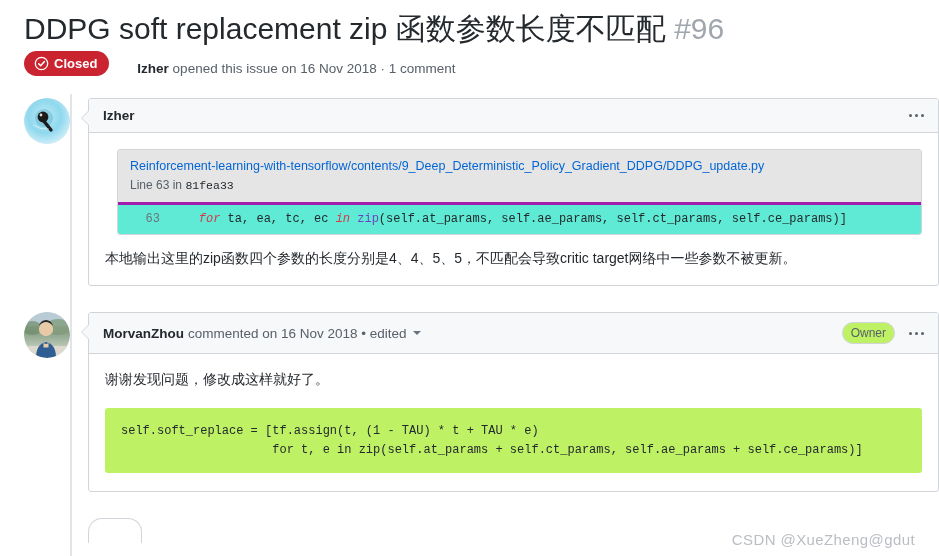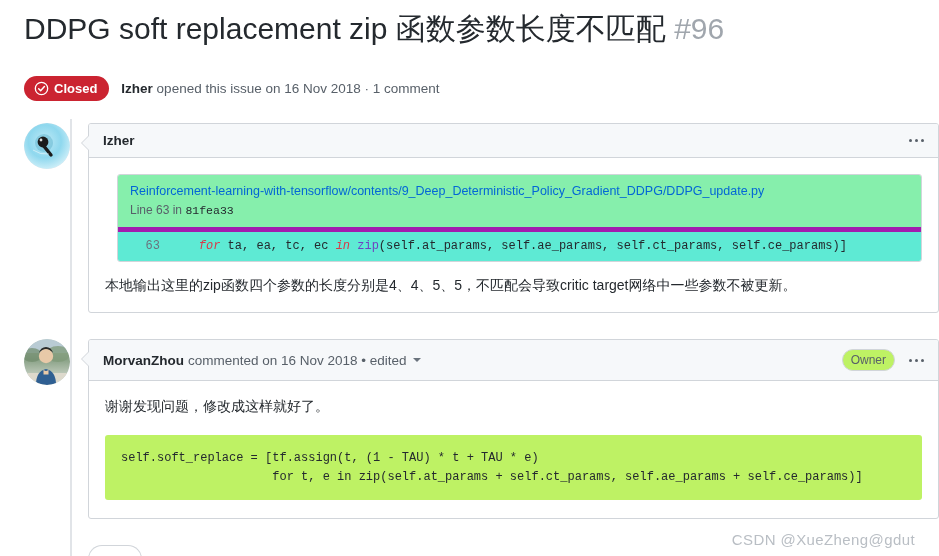--- a/index.html
+++ b/index.html
@@ -28,22 +28,23 @@
     margin: 0;
     padding: 0;
     white-space: nowrap;
   }
   .issue-number {
     color: #a0a6ad;
     font-weight: 300;
   }
   .issue-subhead {
     display: flex;
-    align-items: center;
-    margin-top: 28px;
+    align-items: flex-end;
+    margin-top: 3px;
+    gap: 16px;
   }
   .state-badge {
     display: inline-flex;
     align-items: center;
     gap: 5px;
     background: #cb2431;
     color: #ffffff;
     font-size: 13px;
     font-weight: 600;
     padding: 5px 12px 5px 10px;
@@ -192,23 +193,23 @@
   }
 
   
   .code-ref {
     border: 1px solid #d1d5da;
     border-radius: 3px;
     overflow: hidden;
     margin: 2px 2px 12px 14px;
   }
   .code-ref-head {
-    background: #86efac;
+    background: #e5e5e5;
     padding: 7px 12px 8px 12px;
-    border-bottom: 5px solid #a21caf;
+    border-bottom: 3px solid #a21caf;
   }
   .code-ref-path {
     display: block;
     color: #0366d6;
     font-size: 12.5px;
     text-decoration: none;
     line-height: 1.45;
     white-space: nowrap;
     overflow: hidden;
     text-overflow: ellipsis;

